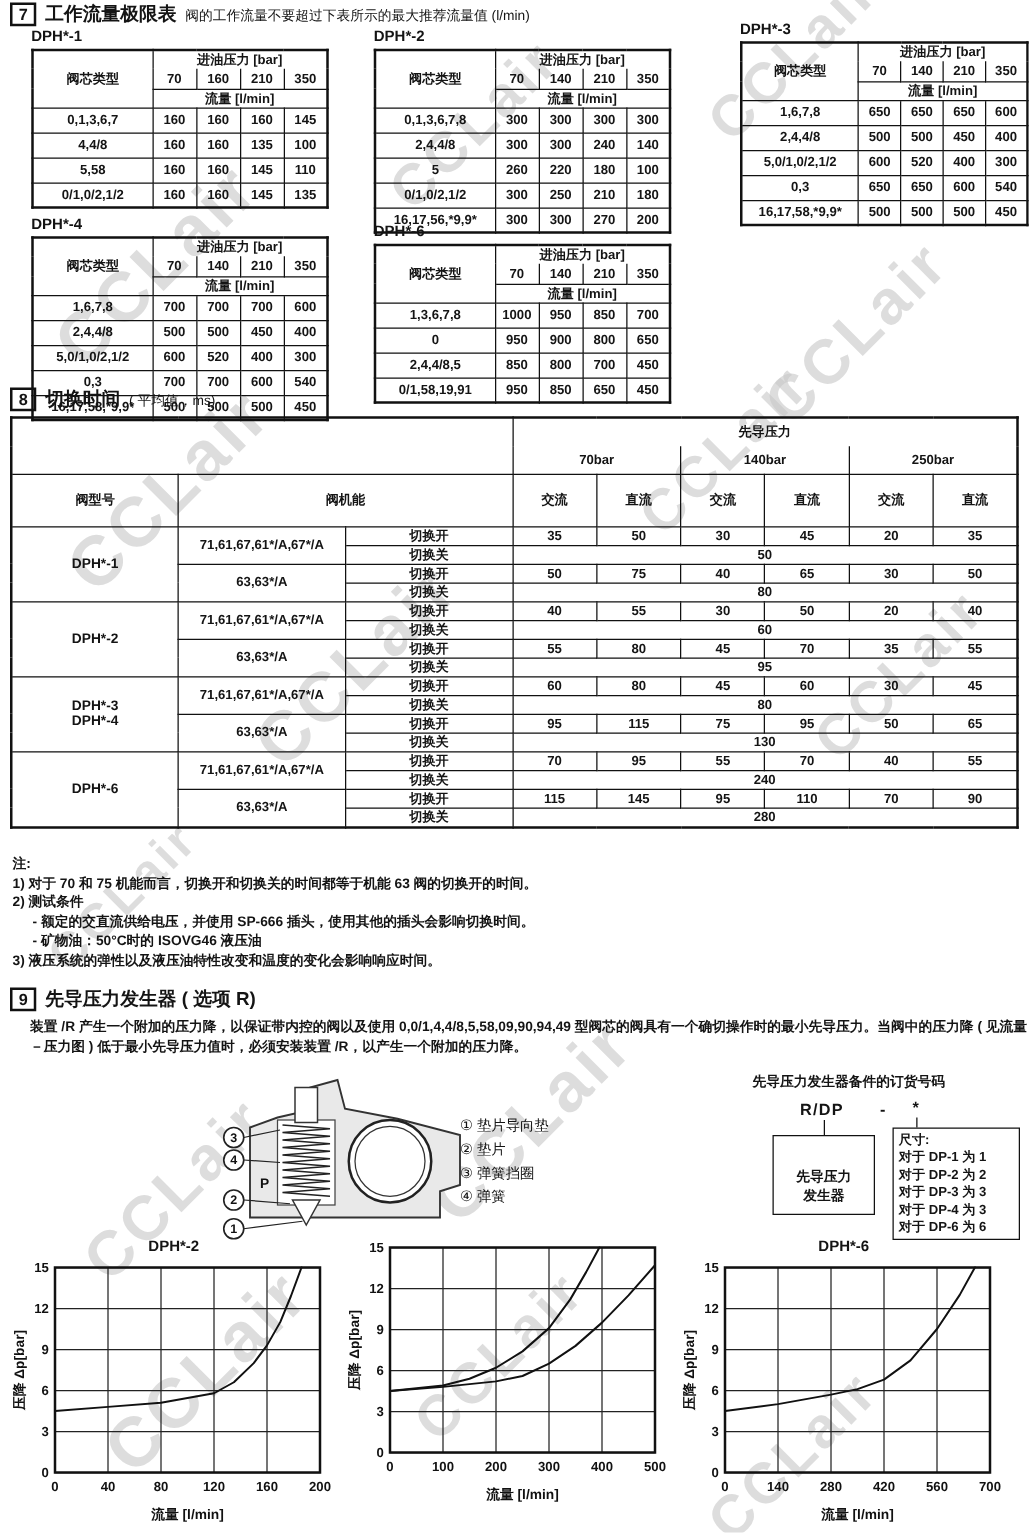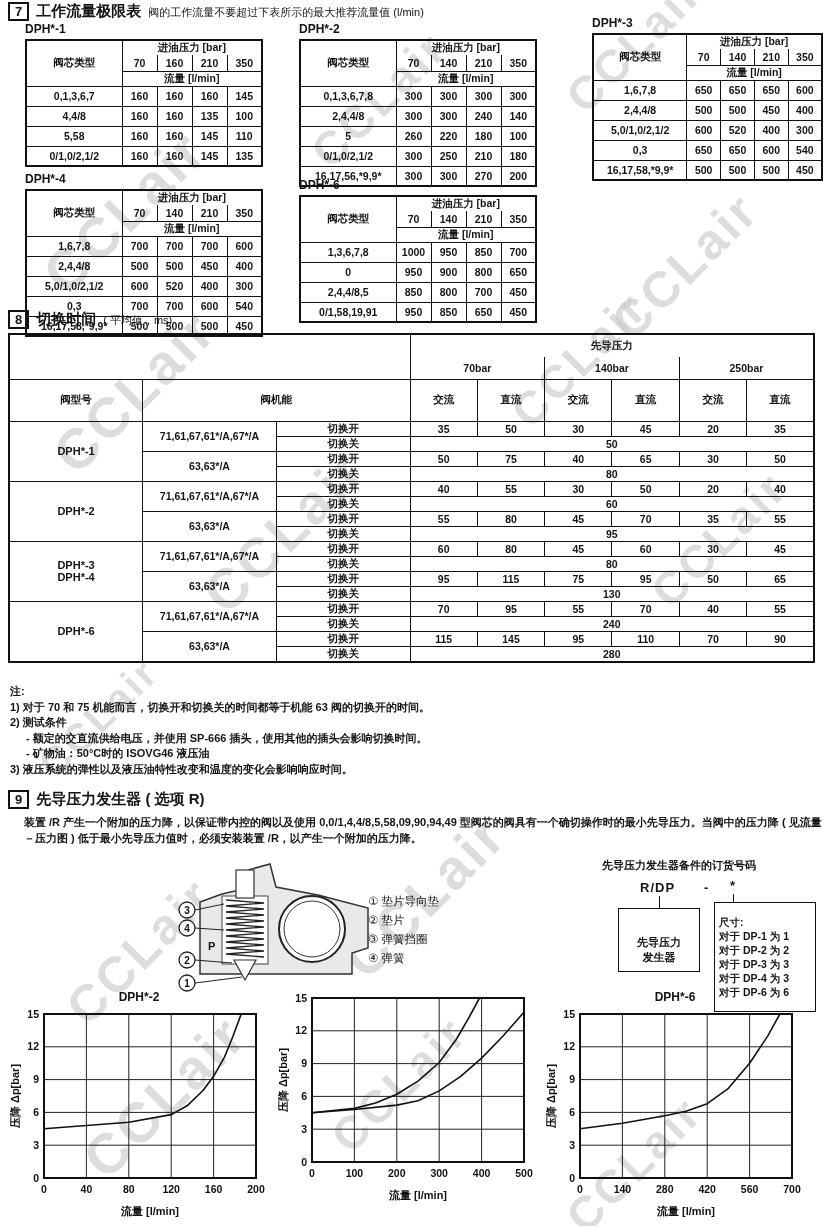--- a/index.html
+++ b/index.html
@@ -53,21 +53,21 @@
   .ord-code{position:absolute;top:22px;left:38px;font-weight:bold;font-size:13px;
             letter-spacing:1px}
   .ord-dash{position:absolute;top:22px;left:102px;font-weight:bold;font-size:13px}
   .ord-star{position:absolute;top:20px;left:128px;font-weight:bold;font-size:13px}
   .vline{position:absolute;border-left:1.5px solid #111}
   .ord-genbox{position:absolute;left:16px;top:50px;width:82px;height:64px;
               border:1.5px solid #111;display:flex;align-items:flex-end;
               justify-content:center;padding-bottom:6px;font-weight:bold;
               font-size:11px;text-align:center;white-space:pre-line;line-height:15px}
   .ord-sizebox{position:absolute;left:112px;top:44px;width:102px;
-               border:1.5px solid #111;padding:12px 4px;font-weight:bold;
+               border:1.5px solid #111;padding:2px 4px;font-weight:bold;
                font-size:10.5px;line-height:14px}
   
   .charts{position:absolute;left:8px;top:990px;display:flex;gap:6px}
   .chart{width:262px}
   .chart .ct{font-weight:bold;font-size:12px;text-align:center;height:16px}
   svg text{font-family:"Liberation Sans","DejaVu Sans",sans-serif}
 </style>
 </head>
 <body>
 

